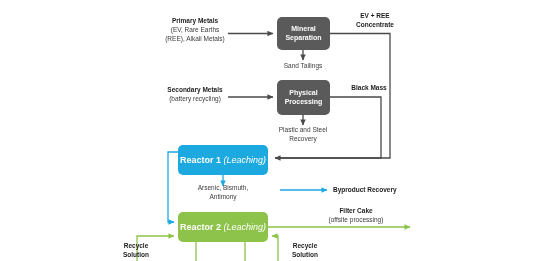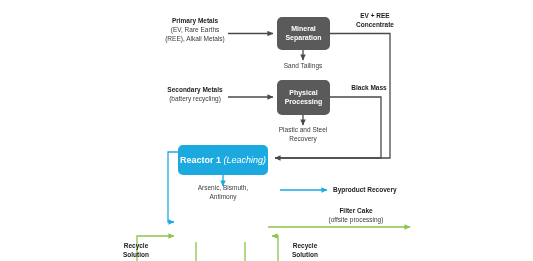--- a/index.html
+++ b/index.html
@@ -98,20 +98,26 @@
     </span>
   </div>
 
   <div class="node reactor blue" style="left:178px;top:145px;width:90px;height:30px;">
     <span>
       <span>Reactor 1</span>
       <span class="ital">(Leaching)</span>
     </span>
   </div>
 
+  <div class="node reactor green" style="left:178px;top:212px;width:90px;height:30px;">
+    <span>
+      <span>Reactor 2</span>
+      <span class="ital">(Leaching)</span>
+    </span>
+  </div>
 
   <div class="lbl" style="left:160px;top:17px;width:70px;">
     <span class="b">Primary Metals</span>
     <span class="n">(EV, Rare Earths</span>
     <span class="n">(REE), Alkali Metals)</span>
   </div>
 
   <div class="lbl" style="left:160px;top:86px;width:70px;">
     <span class="b">Secondary Metals</span>
     <span class="n">(battery recycling)</span>

